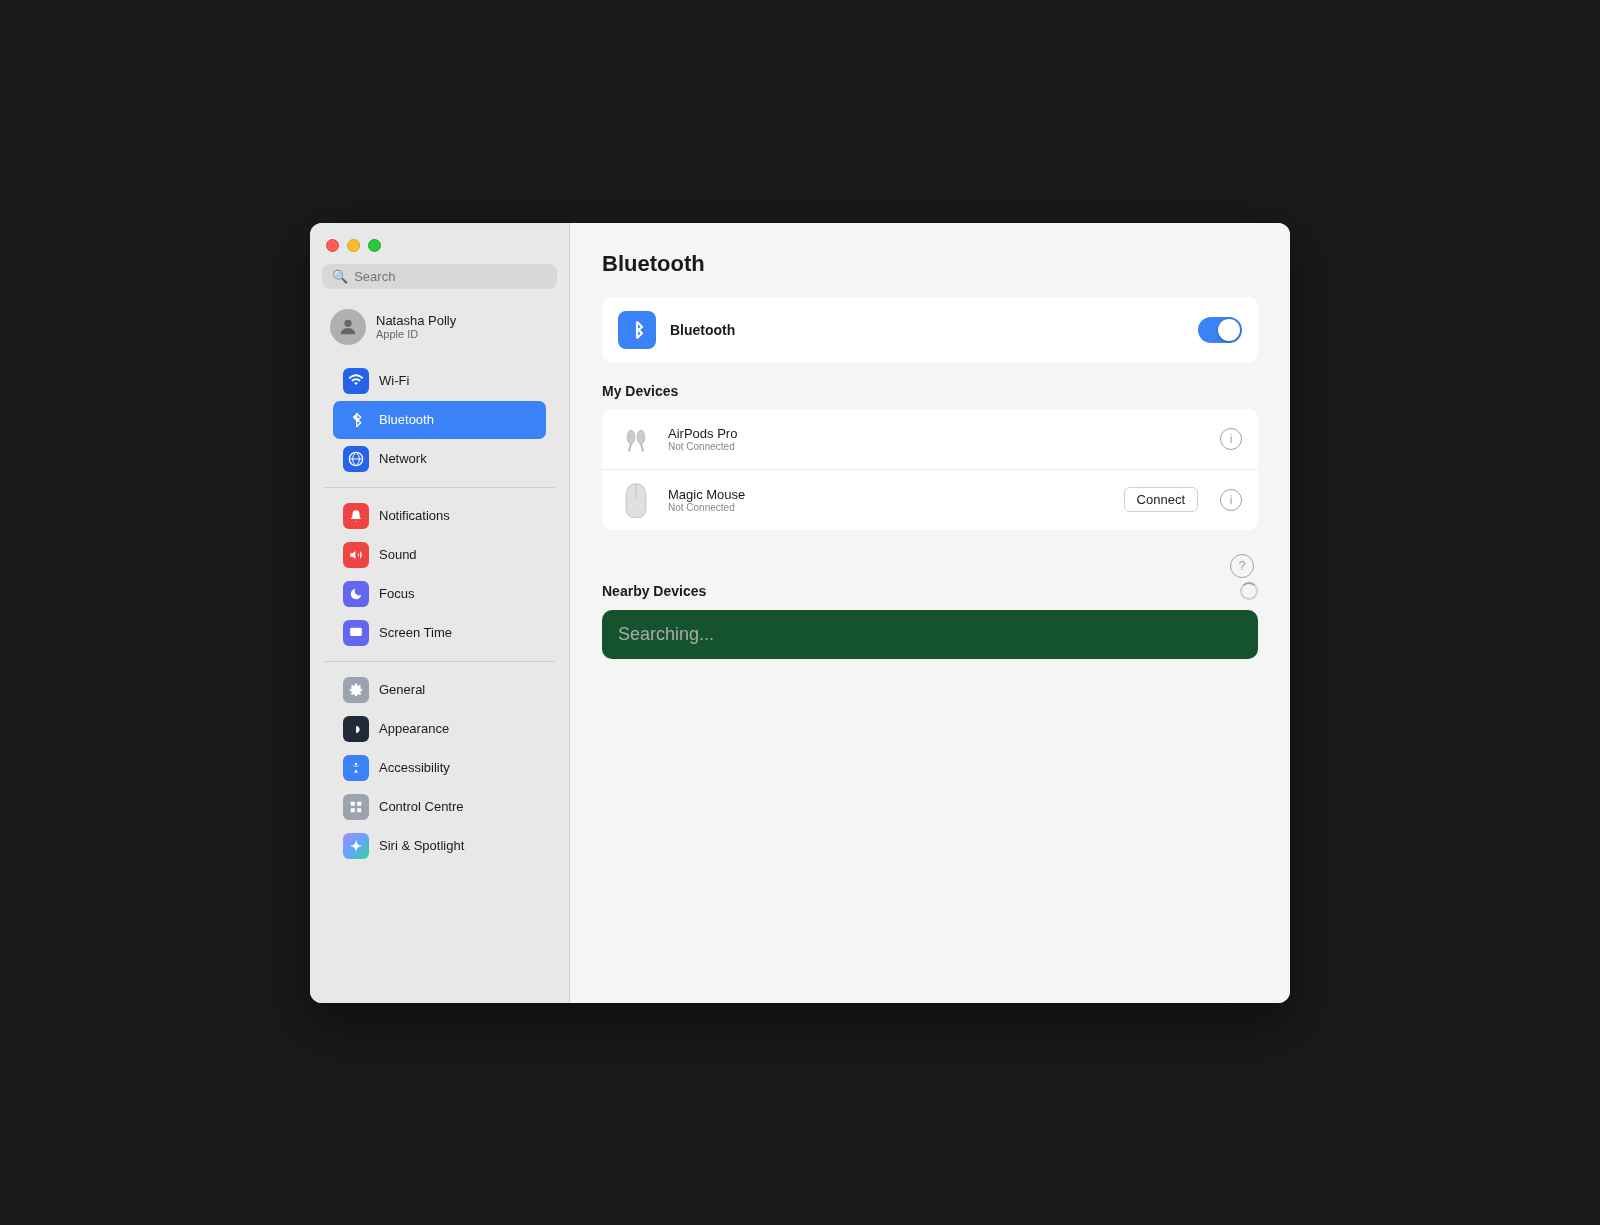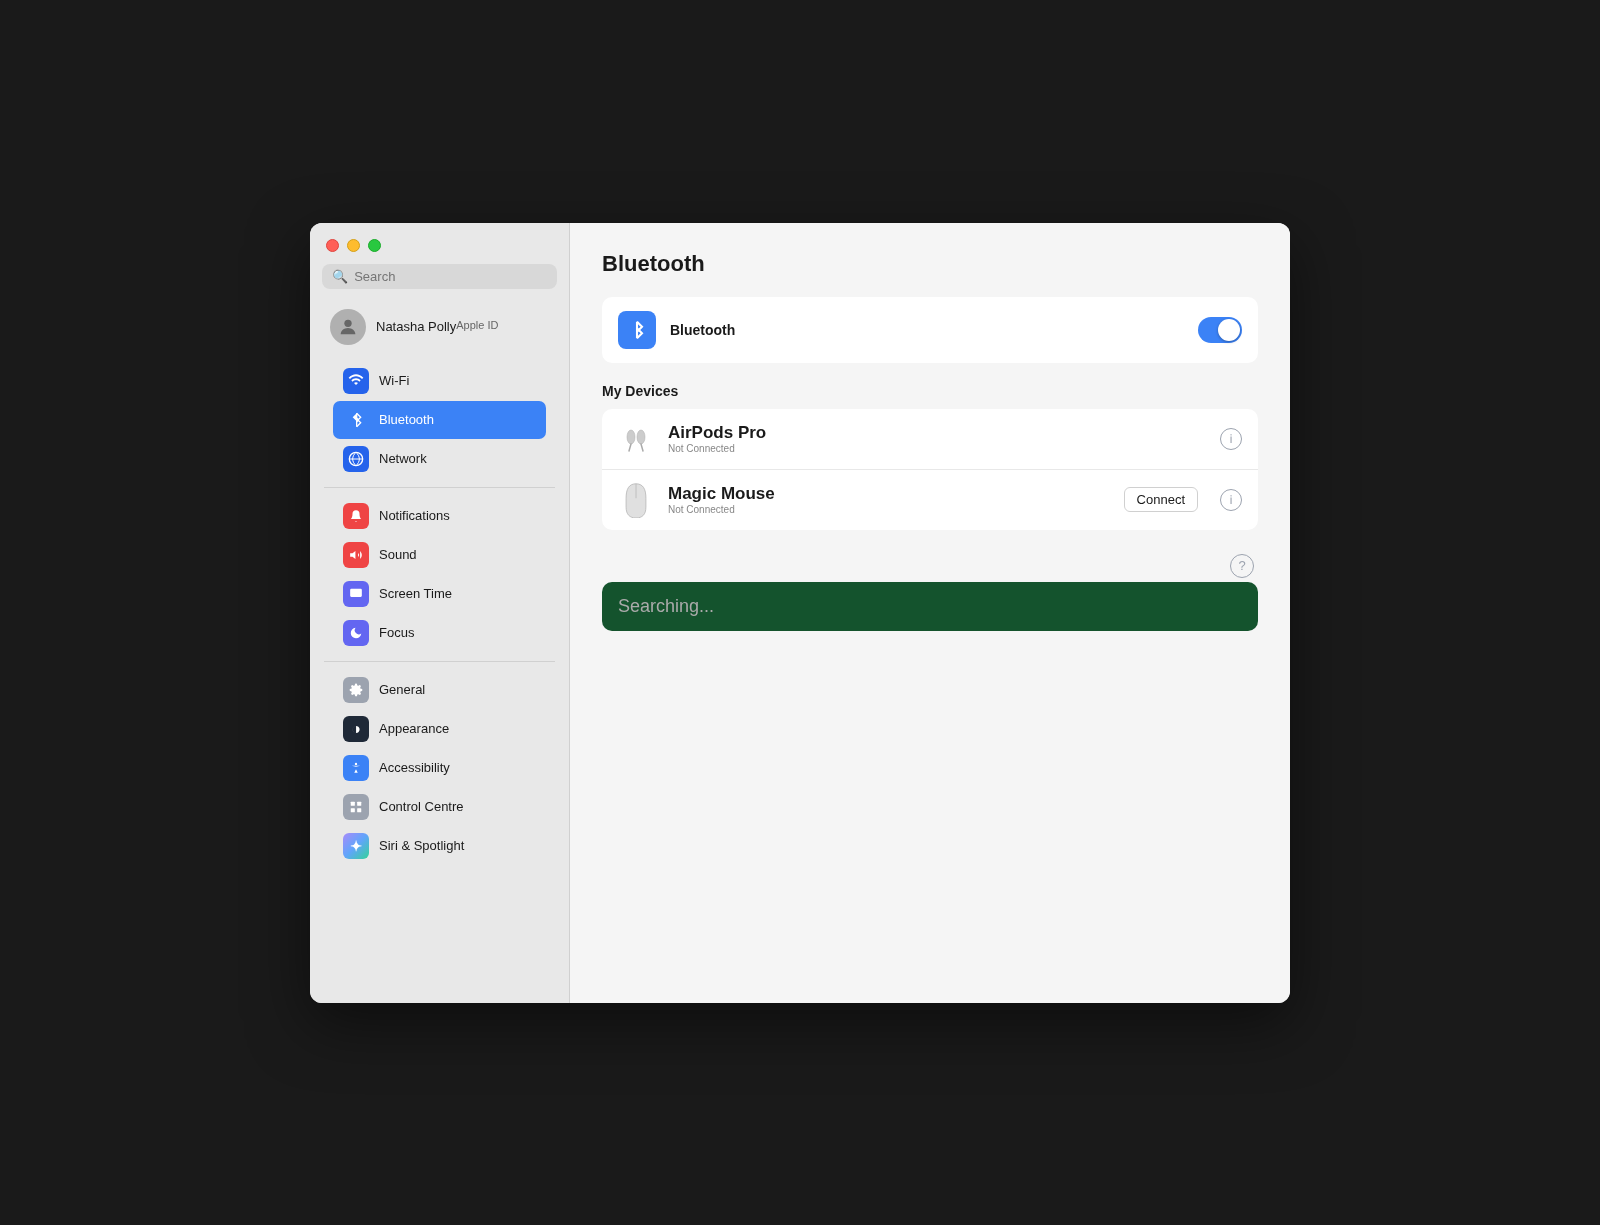--- a/index.html
+++ b/index.html
@@ -82,21 +82,21 @@
       height: 36px;
       border-radius: 50%;
       background: #b0b0b0;
       display: flex;
       align-items: center;
       justify-content: center;
       color: #666;
       font-size: 20px;
       overflow: hidden;
     }
-    .user-info { display: flex; flex-direction: row; }
+    .user-info { display: flex; flex-direction: column; }
     .user-name { font-size: 13px; font-weight: 500; color: #1a1a1a; }
     .user-subtitle { font-size: 11px; color: #666; }
     
     .nav-section { padding: 2px 23px; }
     .nav-item {
       display: flex;
       align-items: center;
       gap: 10px;
       padding: 6px 10px;
       border-radius: 7px;
@@ -221,21 +221,21 @@
     }
     .device-icon {
       width: 36px;
       height: 36px;
       display: flex;
       align-items: center;
       justify-content: center;
       flex-shrink: 0;
     }
     .device-info { flex: 1; }
-    .device-name { font-size: 17px; font-weight: 700; color: #1a1a1a; }
+    .device-name { font-size: 13px; font-weight: 400; color: #1a1a1a; }
     .device-status { font-size: 10px; color: #888; }
     .connect-btn {
       background: white;
       border: 1px solid #d0d0d0;
       border-radius: 6px;
       padding: 4px 12px;
       font-size: 13px;
       color: #1a1a1a;
       cursor: pointer;
       font-family: inherit;
@@ -373,35 +373,35 @@
       <div class="nav-item">
         <div class="nav-icon icon-sound">
           <svg width="14" height="14" viewBox="0 0 24 24" fill="white">
               <polygon points="11 5 6 9 2 9 2 15 6 15 11 19 11 5"></polygon>
               <path d="M15.54 8.46a5 5 0 0 1 0 7.07M19.07 4.93a10 10 0 0 1 0 14.14"></path>
             </svg>
         </div>
         <span>Sound</span>
       </div>
       <div class="nav-item">
+        <div class="nav-icon icon-focus">
+          <svg width="14" height="14" viewBox="0 0 24 24" fill="white">
+              <path d="M21 12.79A9 9 0 1 1 11.21 3 7 7 0 0 0 21 12.79z"></path>
+            </svg>
+        </div>
+        <span>Focus</span>
+      </div>
+      <div class="nav-item">
         <div class="nav-icon icon-screentime">
           <svg width="14" height="14" viewBox="0 0 24 24" fill="white">
               <rect x="2" y="3" width="20" height="14" rx="2"></rect>
               <path d="M8 21h8M12 17v4"></path>
             </svg>
         </div>
         <span>Screen Time</span>
-      </div>
-      <div class="nav-item">
-        <div class="nav-icon icon-focus">
-          <svg width="14" height="14" viewBox="0 0 24 24" fill="white">
-              <path d="M21 12.79A9 9 0 1 1 11.21 3 7 7 0 0 0 21 12.79z"></path>
-            </svg>
-        </div>
-        <span>Focus</span>
       </div>
     </div>
 
     <div class="divider"></div>
 
     <div class="nav-section">
       <div class="nav-item">
         <div class="nav-icon icon-general">
           <svg width="14" height="14" viewBox="0 0 24 24" fill="white">
               <circle cx="12" cy="12" r="3"></circle>
@@ -497,18 +497,22 @@
         </div>
         <button class="connect-btn">Connect</button>
         <div class="info-btn">ℹ</div>
       </div>
     </div>
 
     <div class="help-row">
       <div class="help-btn">?</div>
     </div>
 
+    <div class="nearby-heading-row">
+      <div class="section-heading" style="margin:0;">Nearby Devices</div>
+      <div class="spinner"></div>
+    </div>
 
     <div class="searching-card">
       <span>Searching...</span>
     </div>
   </div>
 </div>
 
 </body></html>

